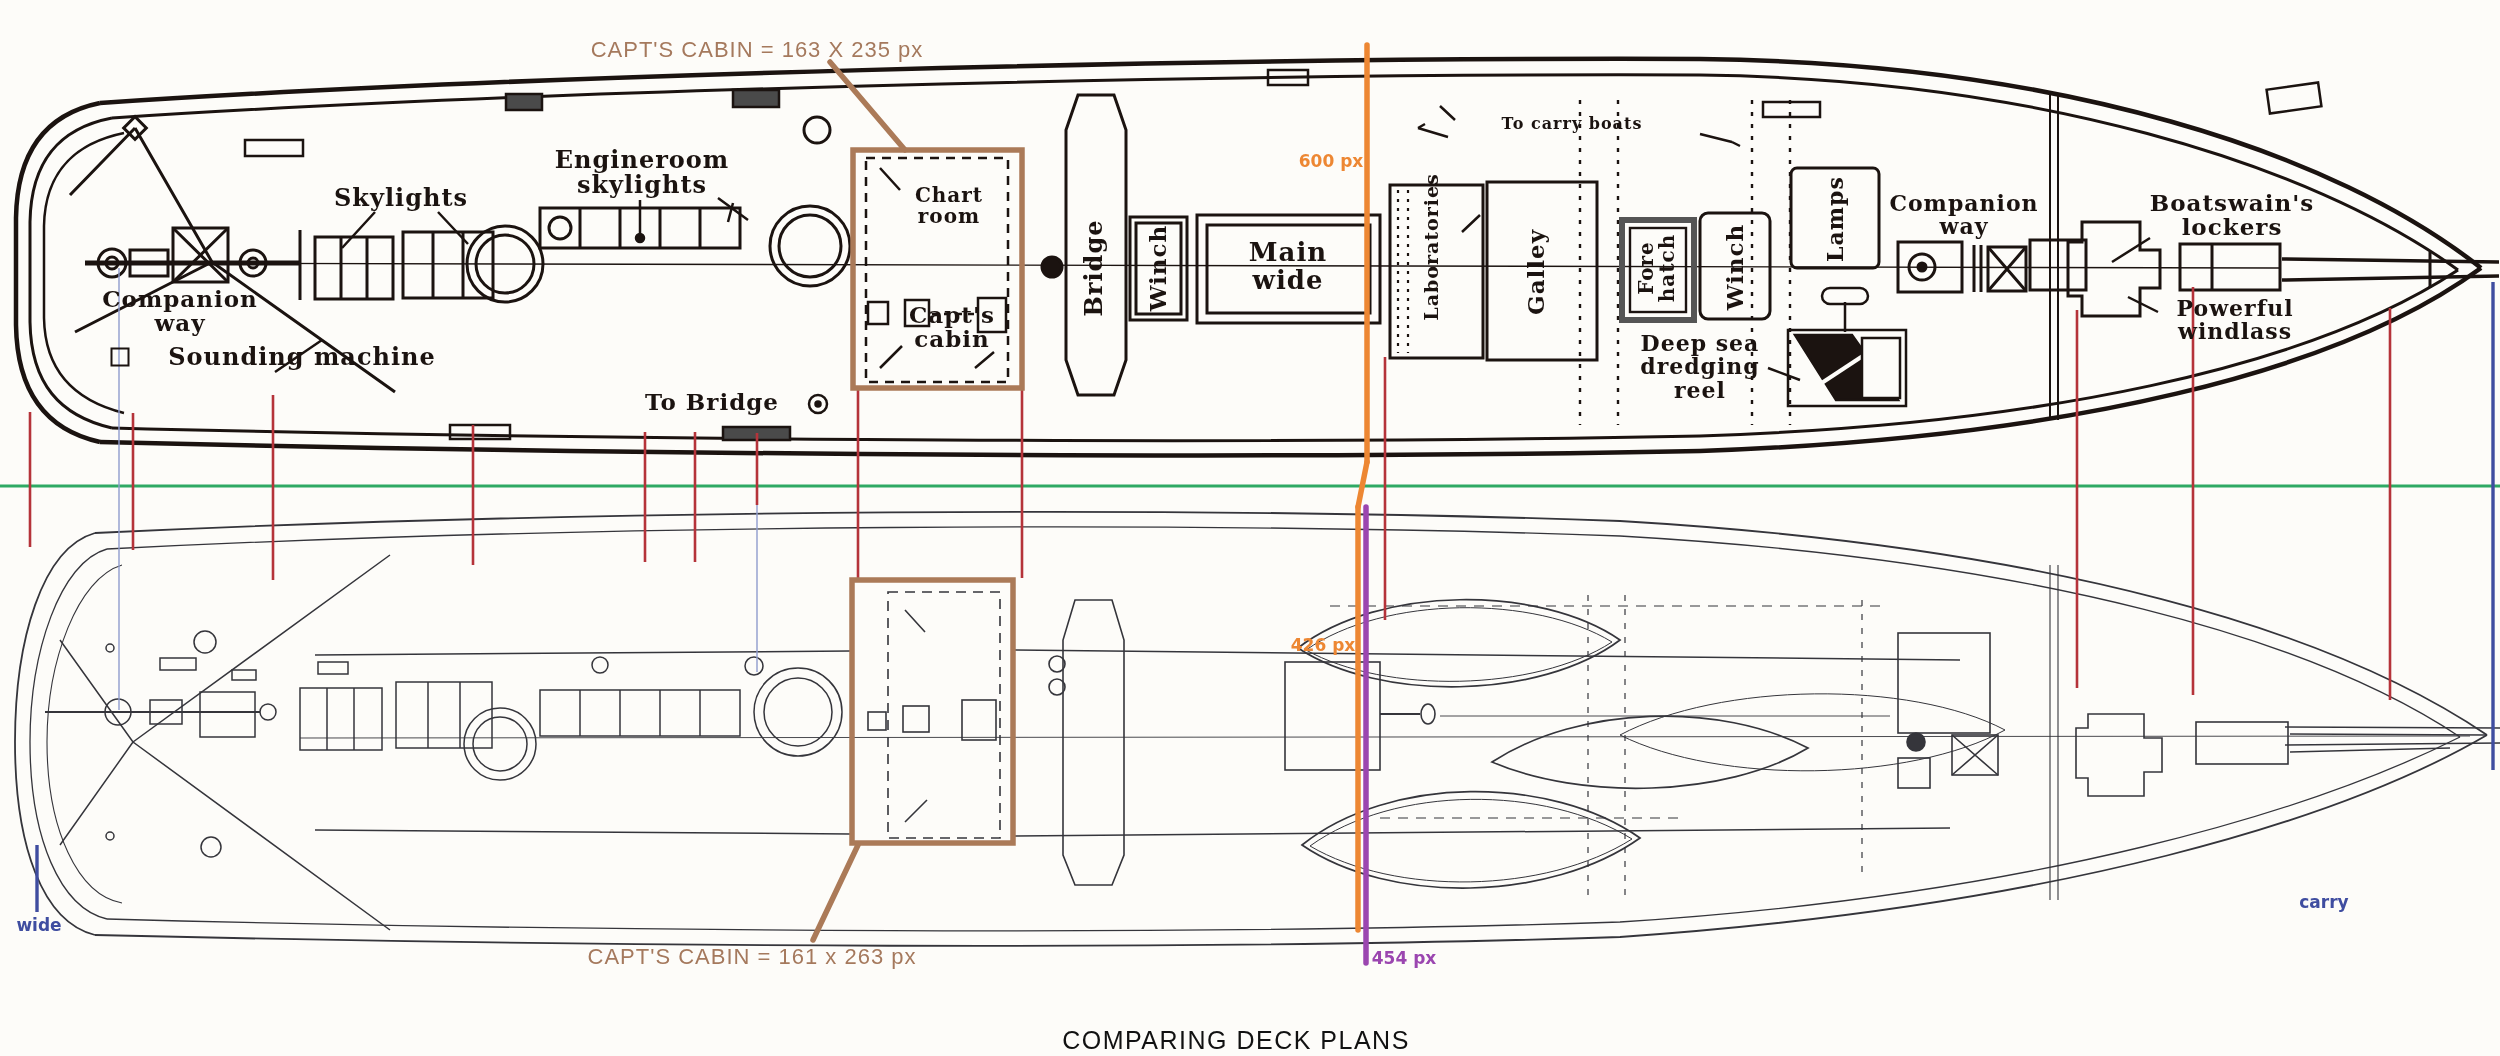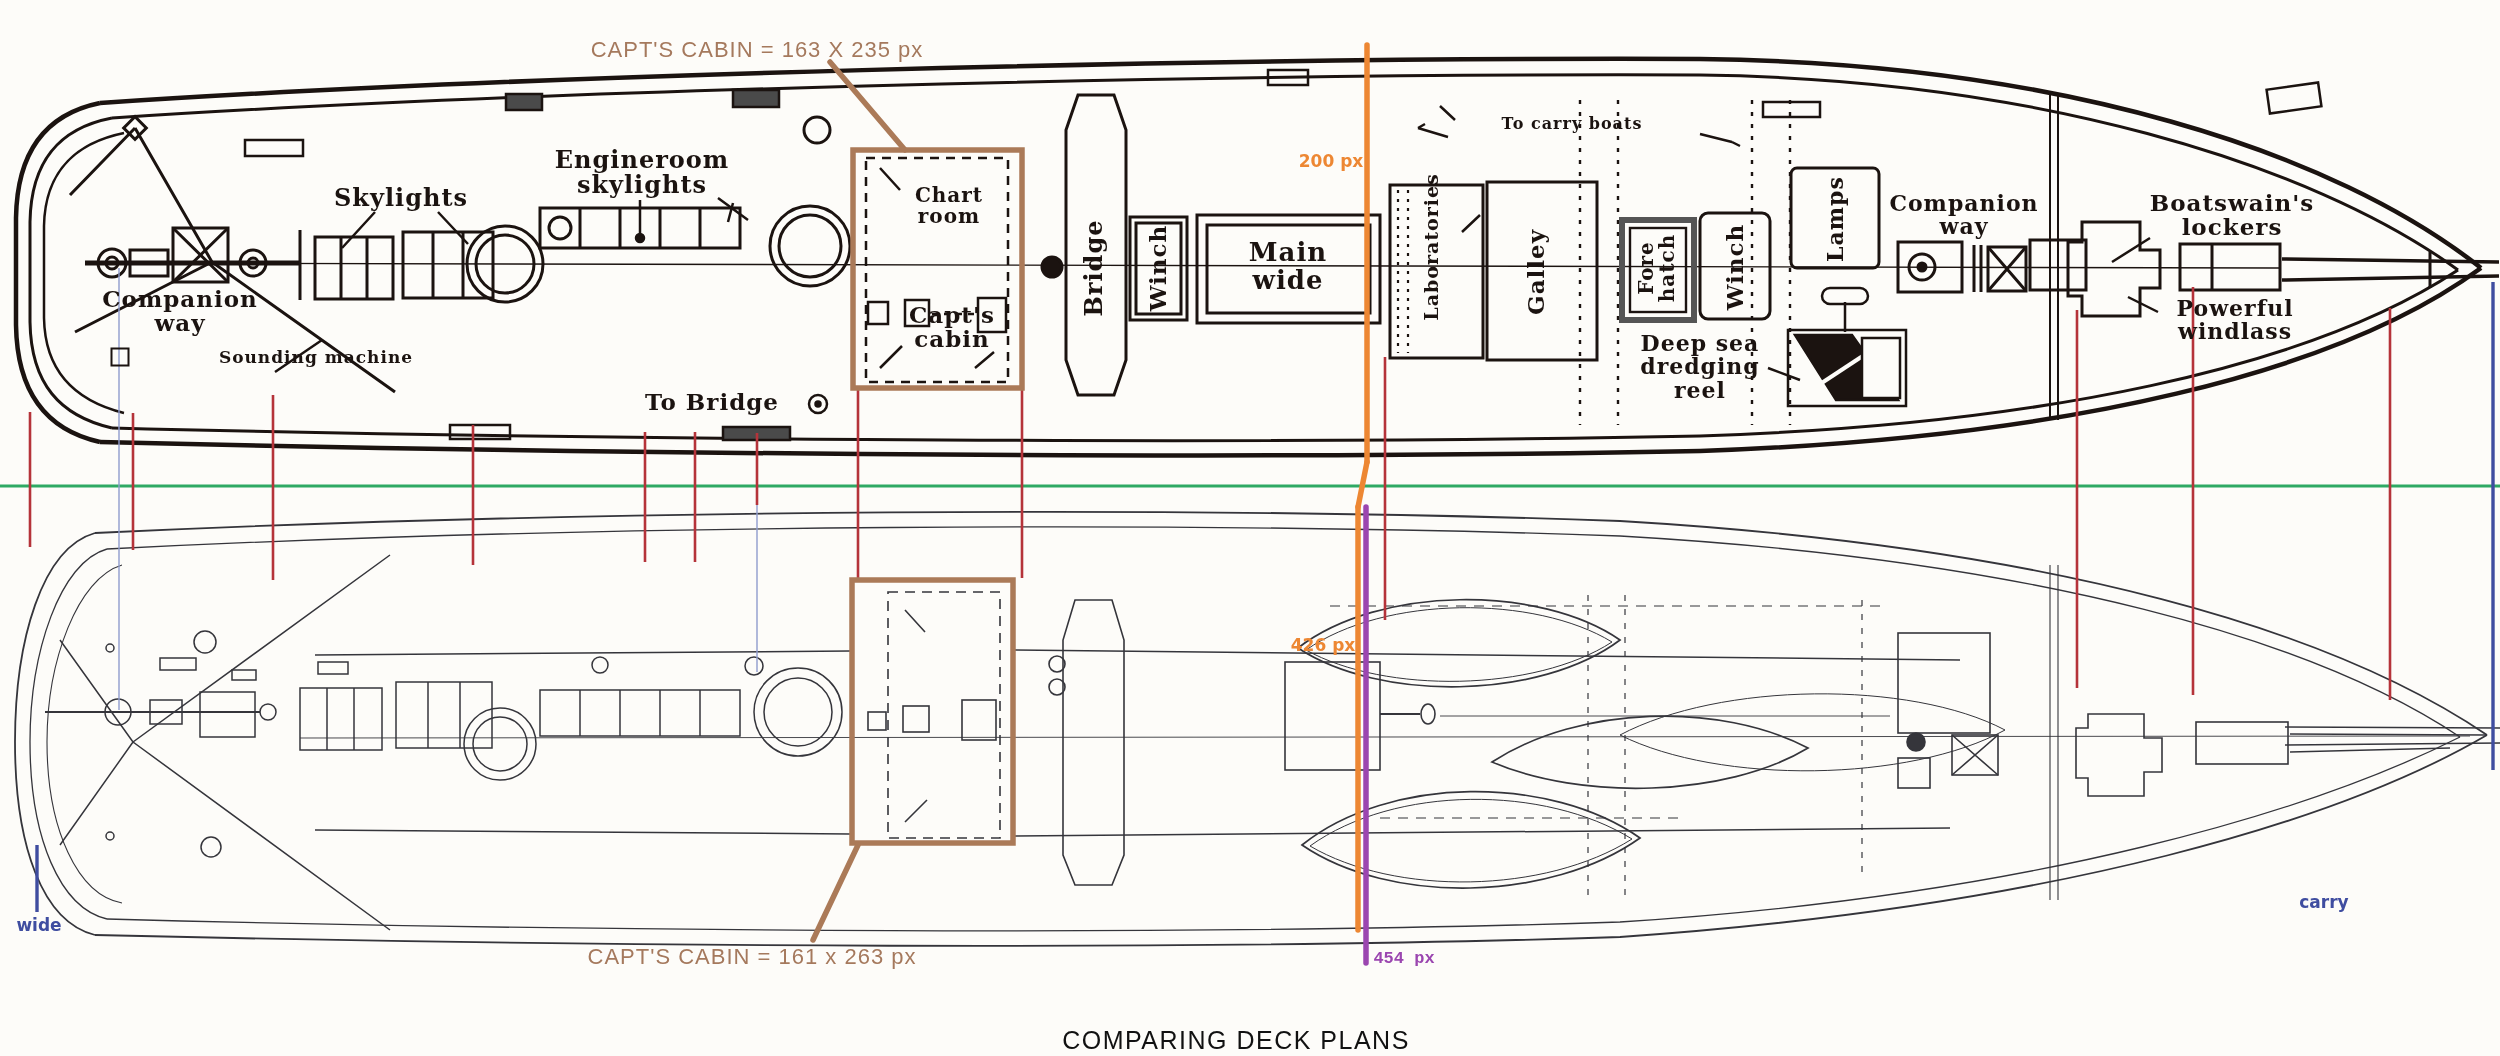--- a/index.html
+++ b/index.html
@@ -9,21 +9,21 @@
   .plabel{position:absolute;transform:translate(-50%,-50%);color:var(--ink);
           font-family:"DejaVu Serif","Liberation Serif",serif;font-weight:bold;
           font-size:24px;line-height:1.06;text-align:center;white-space:pre-line;
           letter-spacing:1px;}
   .vert{transform:translate(-50%,-50%) rotate(-90deg);}
   .anno{position:absolute;transform:translate(-50%,-50%);white-space:pre-line;text-align:right;
         font-family:"Liberation Sans","DejaVu Sans",sans-serif;}
   .cabin-anno{color:var(--brownText);font-size:22px;letter-spacing:1px;}
   .measure{font-family:"DejaVu Sans",sans-serif;font-weight:bold;font-size:17px;}
   .m-orange{color:var(--orange);}
-  .m-purple{color:var(--purple);font-family:Liberation Mono, monospace;}
+  .m-purple{color:var(--purple);}
   .m-blue{color:var(--blueMarker);font-size:17px;}
   .caption{color:#111;font-size:25px;letter-spacing:1.5px;}
   .sq-box{position:absolute;width:15px;height:15px;border:2.5px solid var(--ink);
           transform:translate(-50%,-50%);}
 </style>
 </head>
 <body>
 
 <div id="stage">
 
@@ -293,21 +293,21 @@
         <line x1="858" y1="845" x2="813" y2="940" stroke="#ab7a58" stroke-width="5.5" stroke-linecap="round"></line>
       </g>
 </svg>
 
 <div class="plabel" style="left:401px;top:198px">Skylights</div>
 <div class="plabel" style="left:642px;top:172px">Engineroom
 skylights</div>
 <div class="plabel" style="left:180px;top:311px;font-size:23px">Companion
 way</div>
 <div class="sq-box" style="left:120px;top:357px"></div>
-<div class="plabel" style="left:316px;top:357px;font-size:17px">Sounding machine</div>
+<div class="plabel" style="left:302px;top:357px;font-size:24px">Sounding machine</div>
 <div class="plabel" style="left:712px;top:402px;font-size:23px">To Bridge</div>
 <div class="plabel" style="left:949px;top:206px;font-size:20px">Chart
 room</div>
 <div class="plabel" style="left:952px;top:327px;font-size:23px">Capt's
 cabin</div>
 <div class="plabel vert" style="left:1094px;top:268px">Bridge</div>
 <div class="plabel vert" style="left:1158px;top:268px;font-size:23px">Winch</div>
 <div class="plabel" style="left:1288px;top:267px;font-size:26px">Main
 wide</div>
 <div class="plabel" style="left:1572px;top:124px;font-size:16px">To carry boats</div>
@@ -322,20 +322,20 @@
 <div class="plabel" style="left:1700px;top:367px;font-size:22px">Deep sea
 dredging
 reel</div>
 <div class="plabel" style="left:2232px;top:215px;font-size:23px">Boatswain's
 lockers</div>
 <div class="plabel" style="left:2235px;top:320px;font-size:22px">Powerful
 windlass</div>
 
 <div class="anno cabin-anno" style="left:757px;top:50px">CAPT'S CABIN = 163 X 235 px</div>
 <div class="anno cabin-anno" style="left:752px;top:957px">CAPT'S CABIN = 161 x 263 px</div>
-<div class="anno measure m-orange" style="left:1331px;top:161px">200 px</div>
+<div class="anno measure m-orange" style="left:1331px;top:161px">600 px</div>
 <div class="anno measure m-orange" style="left:1323px;top:645px">426 px</div>
 <div class="anno measure m-purple" style="left:1404px;top:958px">454 px</div>
 <div class="anno measure m-blue" style="left:39px;top:925px">wide</div>
 <div class="anno measure m-blue" style="left:2324px;top:902px">carry</div>
 <div class="anno caption" style="left:1236px;top:1040px">COMPARING DECK PLANS</div>
 
 </div>
 
 </body></html>

